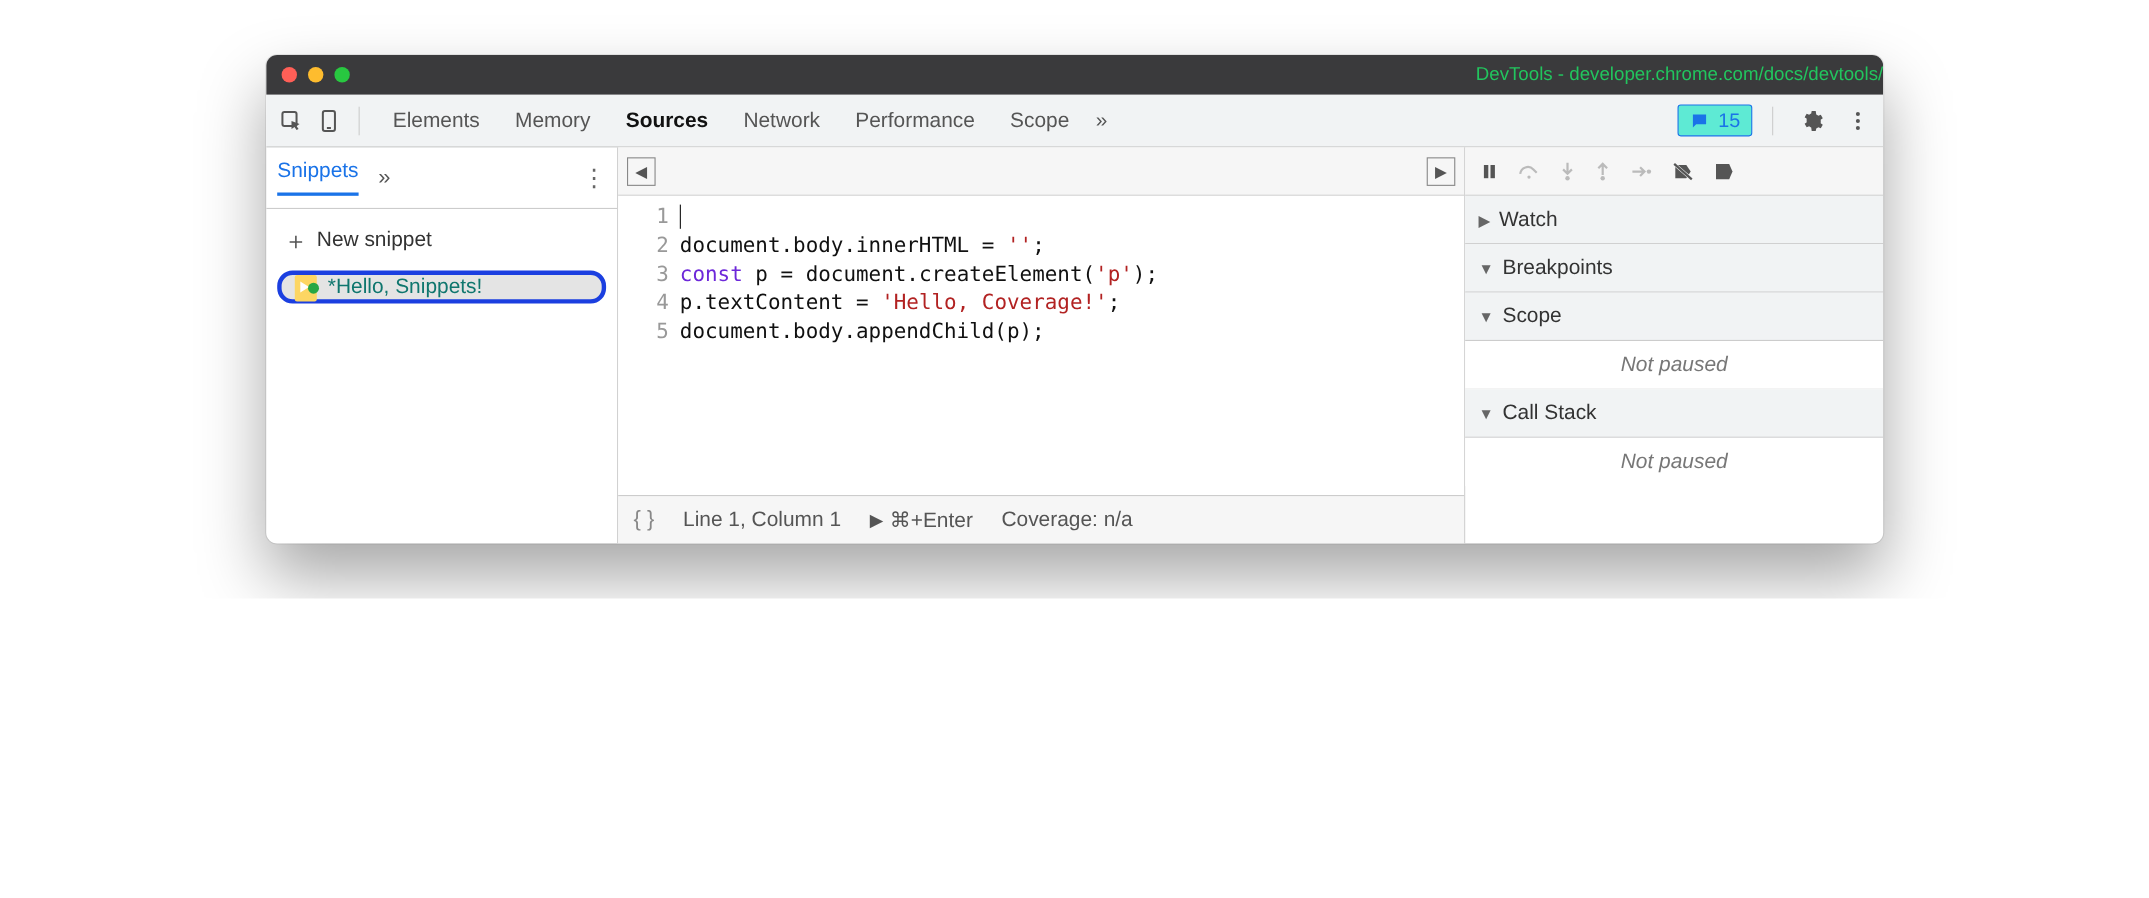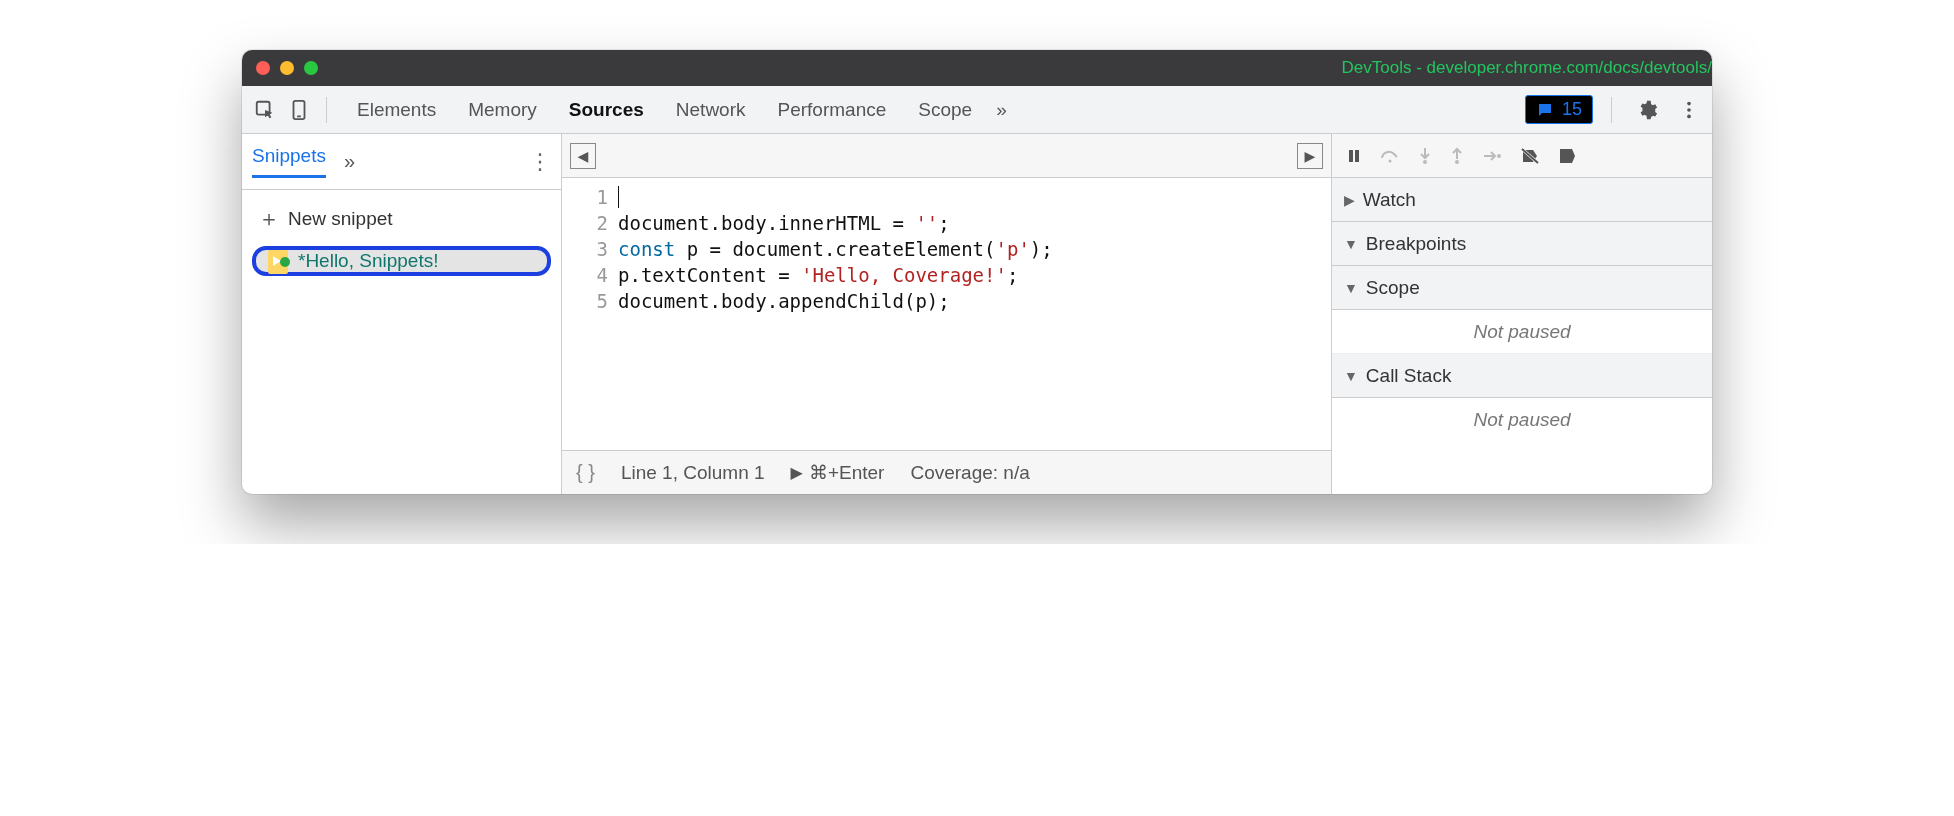--- a/index.html
+++ b/index.html
@@ -40,21 +40,21 @@
     font-size:19px; color:#333;
   }
   .toolbar .sep { width:1px; height:26px; background:#ccc; margin:0 10px; }
   .tb-icon { width:34px; height:34px; display:flex; align-items:center; justify-content:center; color:#555; border-radius:3px;}
   .tabs { display:flex; gap:28px; margin-left:18px; }
   .tab { padding:10px 2px; color:#555; cursor:pointer; }
   .tab.active { color:#111; font-weight:600; border-bottom: none; }
   .more-tabs { margin-left:22px; color:#555; }
   .toolbar-right { margin-left:auto; display:flex; align-items:center; gap:8px; }
   .issues-badge {
-    border:1px solid #1a73e8; color:#1a73e8; background:#000000;
+    border:1px solid #1a73e8; color:#1a73e8; background:#5eead4;
     padding:3px 10px; border-radius:3px; display:flex; align-items:center; gap:8px;
     font-weight:500; font-size:18px;
   }
   .issues-badge .bubble-icon { font-size:18px; }
   
   .panes { display:flex; height:360px; }
   
   .left-pane { width:320px; border-right:1px solid #ccc; display:flex; flex-direction:column; }
   .left-header {
     display:flex; align-items:center; height:56px; border-bottom:1px solid #ccc;
@@ -94,21 +94,21 @@
     border:4px solid #1b3fe0; border-radius:20px; padding:4px 12px 4px 16px;
     display:flex; align-items:center; gap:10px; font-size:19px; color:#111; background:#fff;
   }
   .file-tab .close { font-size:18px; color:#333; }
   .editor-tabbar .navright { margin-left:auto; }
   .code-area { flex:1; display:flex; font-family: Menlo, Consolas, monospace; font-size:19px; padding:6px 0; overflow:hidden; background:#fff;}
   .gutter { width:56px; text-align:right; color:#999; padding-right:10px; user-select:none;}
   .gutter div { height:26px; line-height:26px; }
   .code { flex:1; }
   .code div { height:26px; line-height:26px; white-space:pre; }
-  .tok-kw{color:#0369a1;} .tok-str{color:#b22222;} .tok-plain{color:#111;}
+  .tok-kw{color:#6d28d9;} .tok-str{color:#b22222;} .tok-plain{color:#111;}
   .cursor-line { position:relative; }
   .cursor-line::before { content:''; position:absolute; left:0; top:2px; bottom:2px; border-left:1px solid #111;}
   .editor-status {
     height:44px; border-top:1px solid #ccc; display:flex; align-items:center;
     padding:0 14px; gap:26px; font-size:19px; color:#555; background:#f6f6f6;
   }
   .editor-status .braces{color:#888; font-size:20px;}
   .editor-status .run { display:flex; align-items:center; gap:6px; }
   .editor-status .play { font-size:16px; }
   

